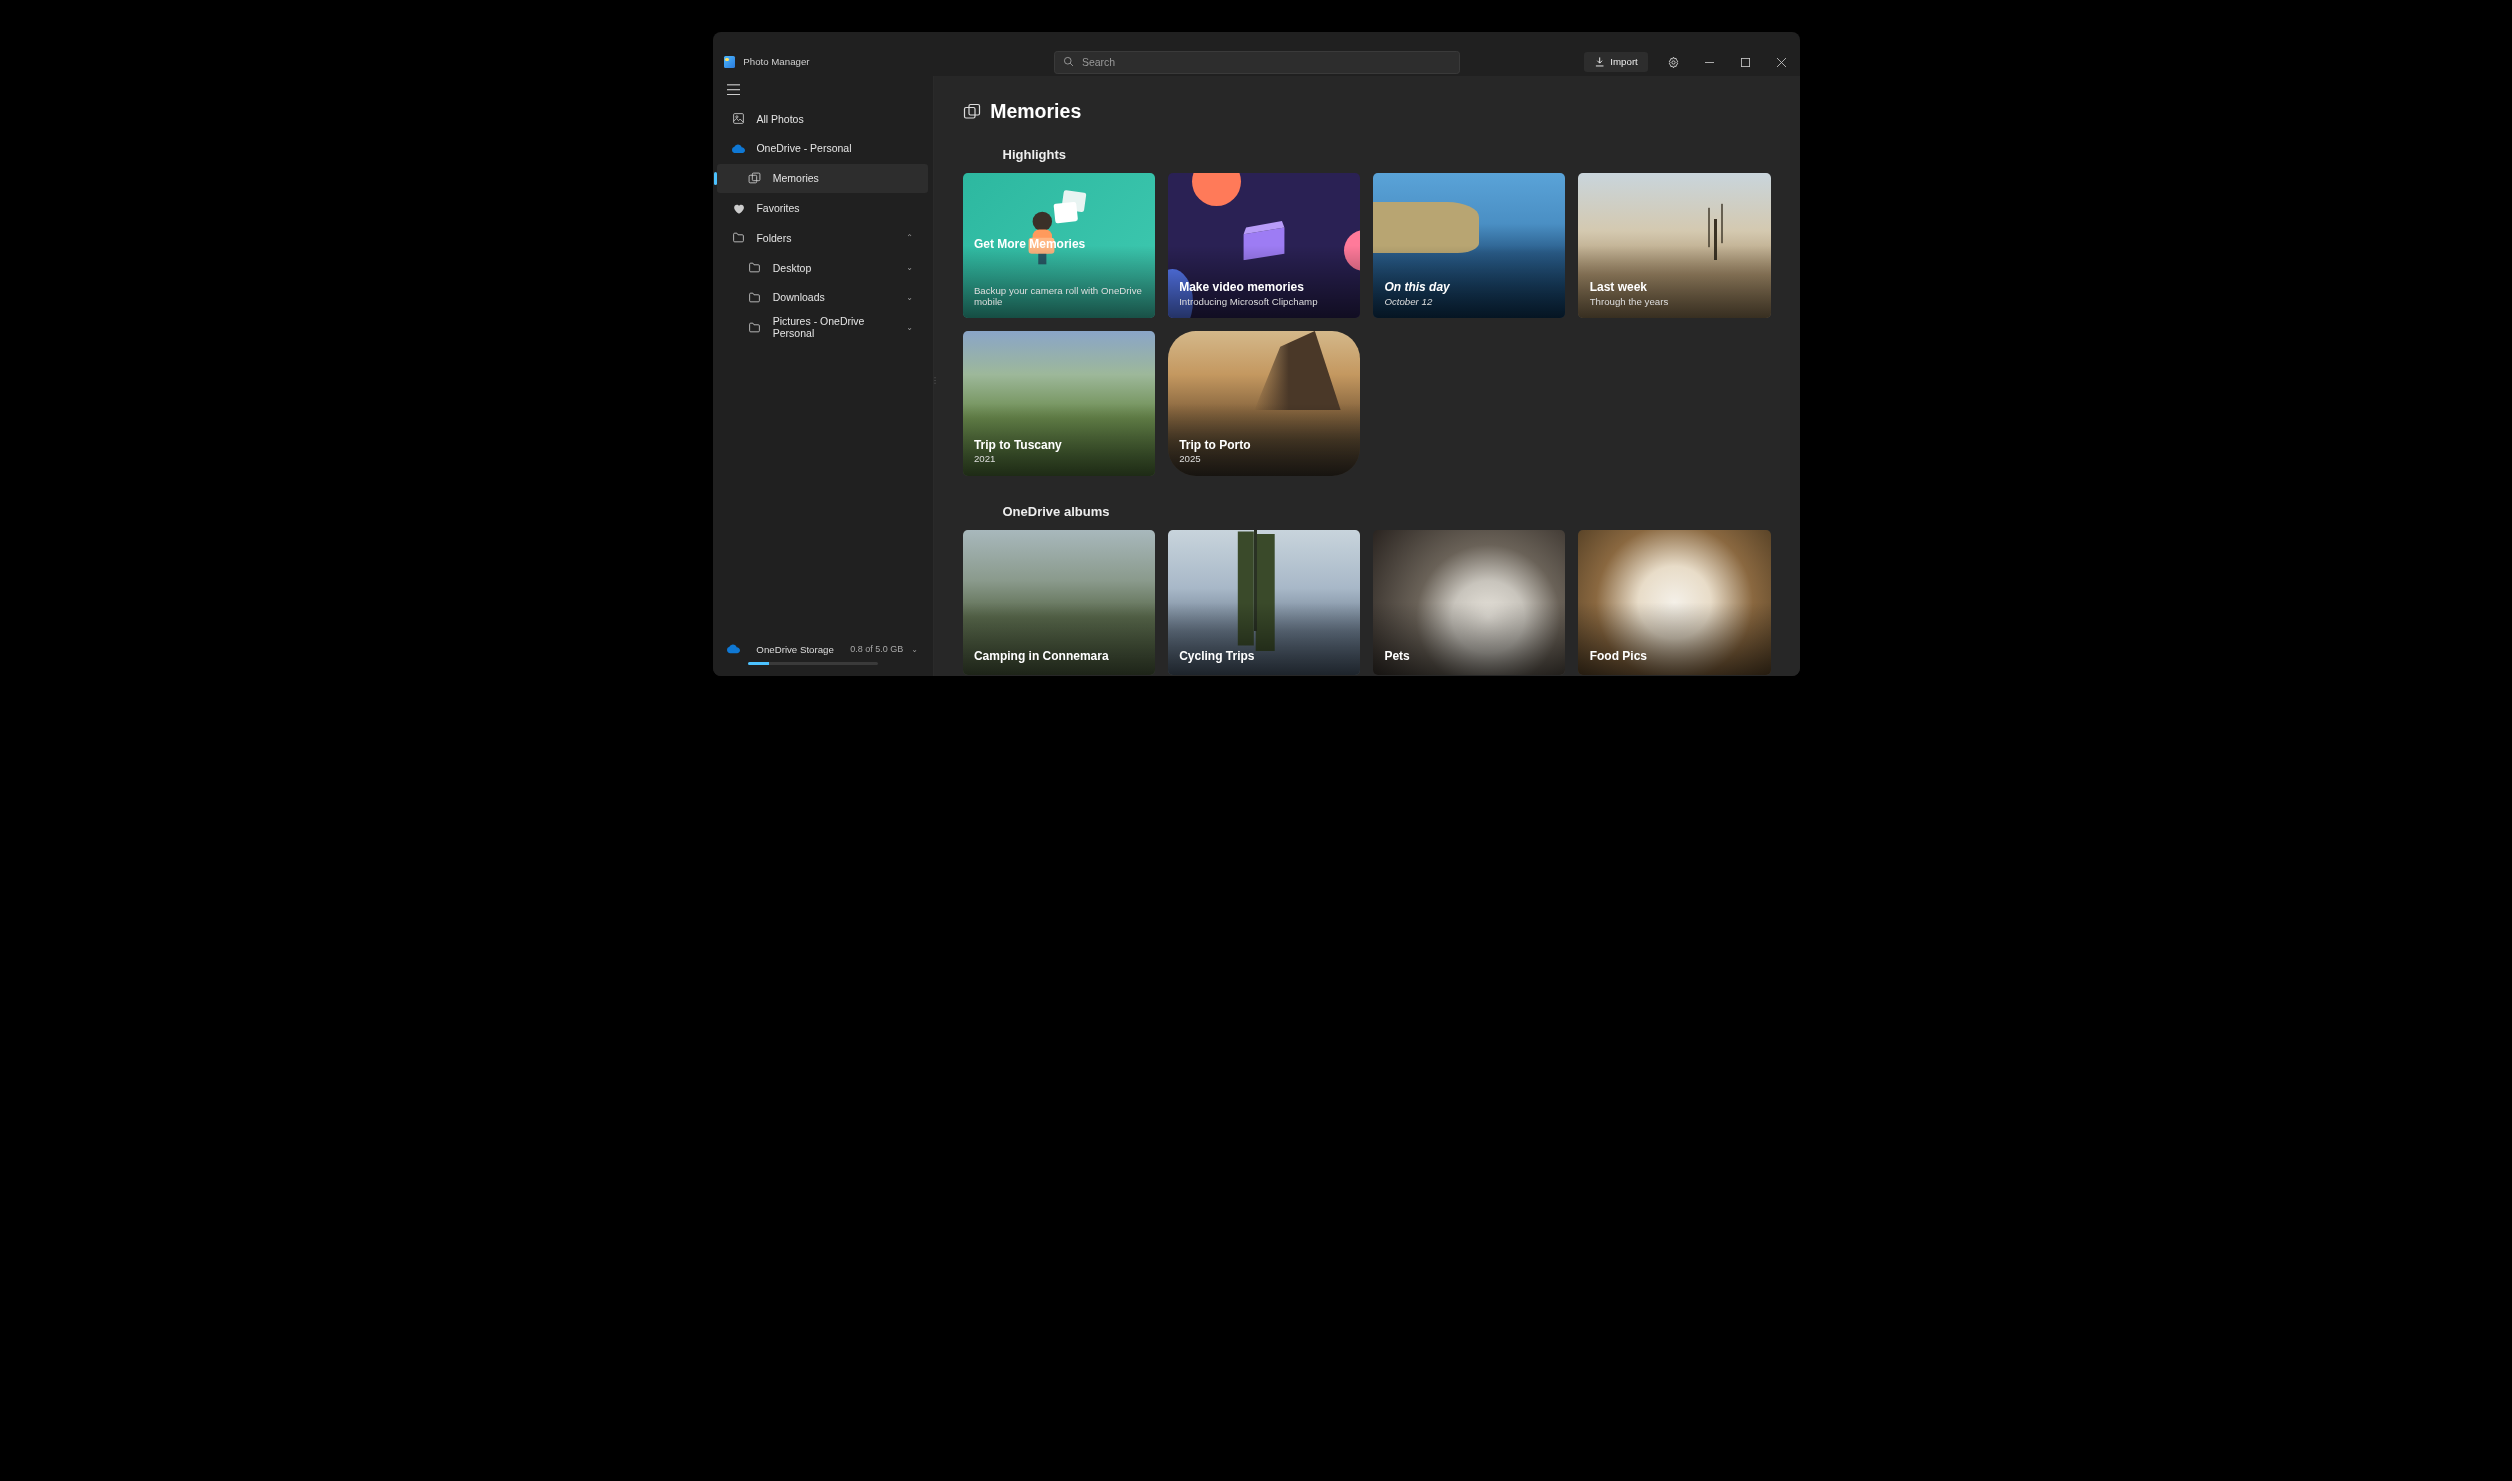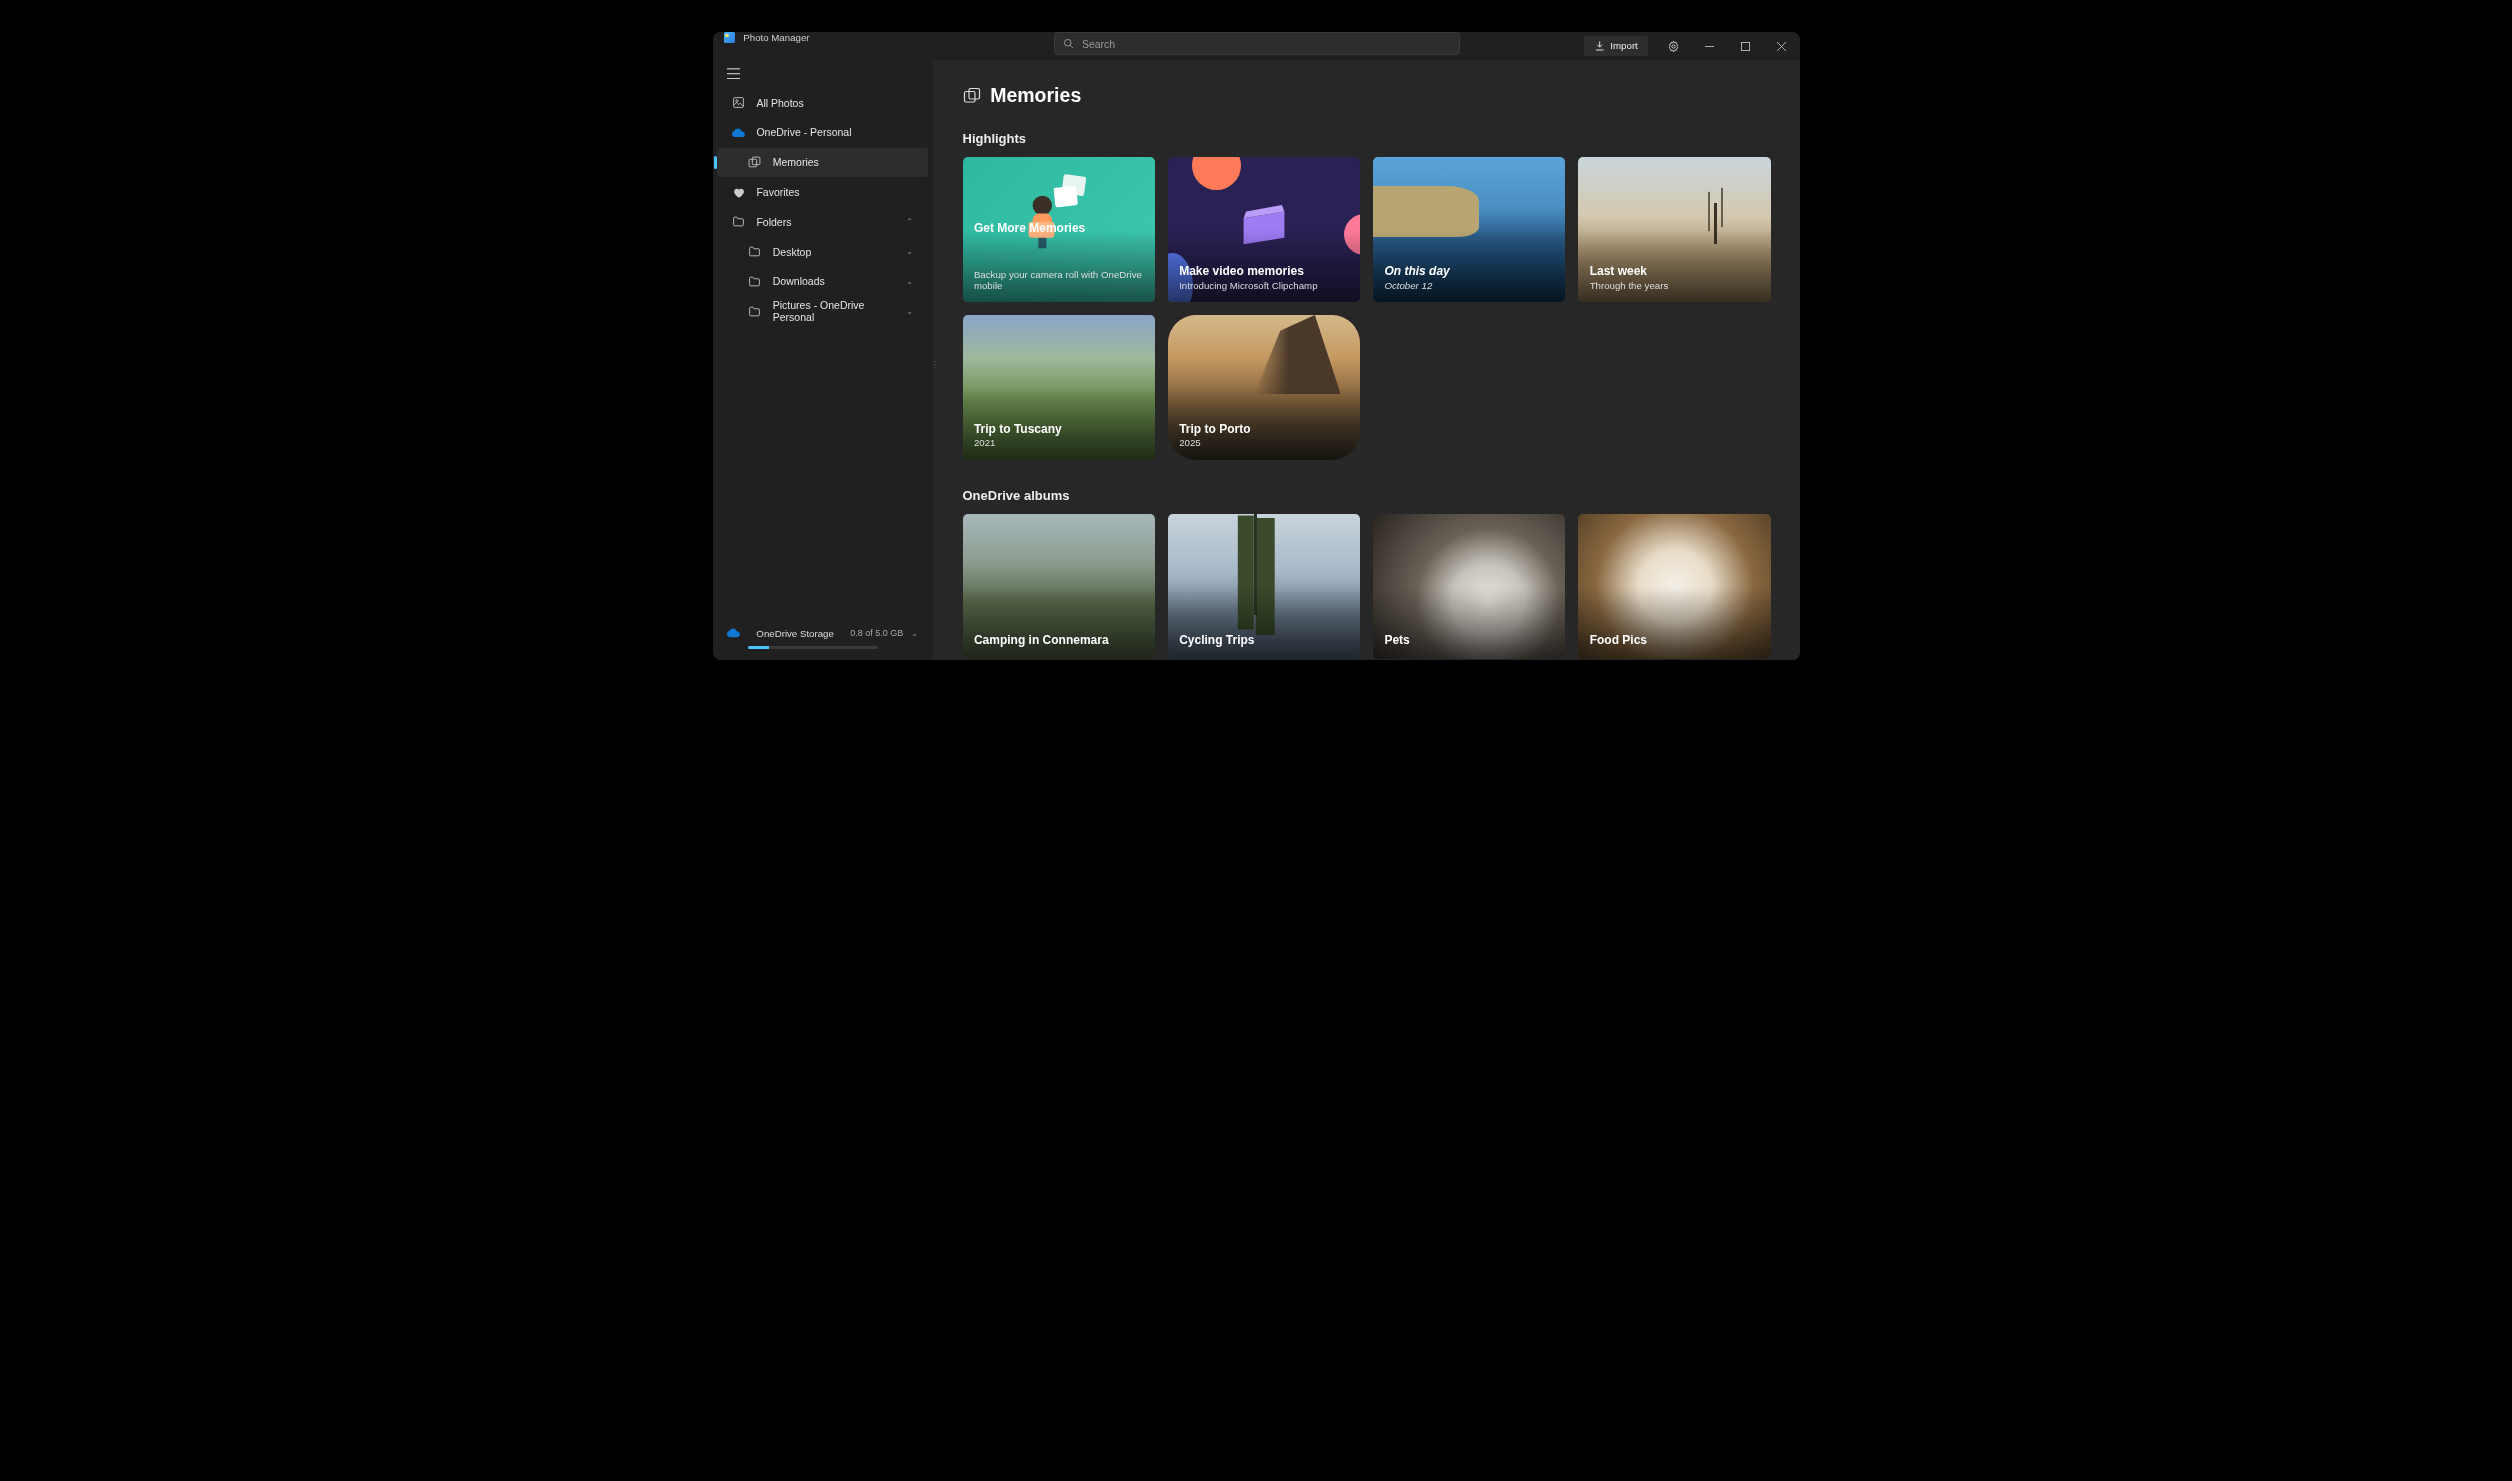--- a/index.html
+++ b/index.html
@@ -16,23 +16,24 @@
     width: 1087px;
     background: #202020;
     border-radius: 8px;
     overflow: hidden;
     box-shadow: 0 24px 49px rgba(0,0,0,0.8);
   }
   
   .titlebar {
     height: 28px;
     display: flex;
-    align-items: flex-start;
+    align-items: center;
     background: #202020;
     position: relative;
+    margin-top: 16px;
   }
   .titlebar-left {
     display: flex;
     align-items: center;
     gap: 8px;
     padding-left: 11.4px;
     width: 341px;
   }
   .app-icon {
     width: 11.4px;
@@ -206,20 +207,21 @@
     align-items: center;
     gap: 9.7px;
     margin-bottom: 24px;
   }
   .main-title { font-size: 19.5px; font-weight: 600; }
   .section-title {
     font-size: 13px;
     font-weight: 600;
     margin-bottom: 11.4px;
     color: #eee;
+    margin-left: 40px;
   }
   .card-grid {
     display: grid;
     grid-template-columns: repeat(4, 1fr);
     gap: 13px;
     margin-bottom: 28px;
   }
   .card {
     aspect-ratio: 246/185;
     border-radius: 4.9px;

